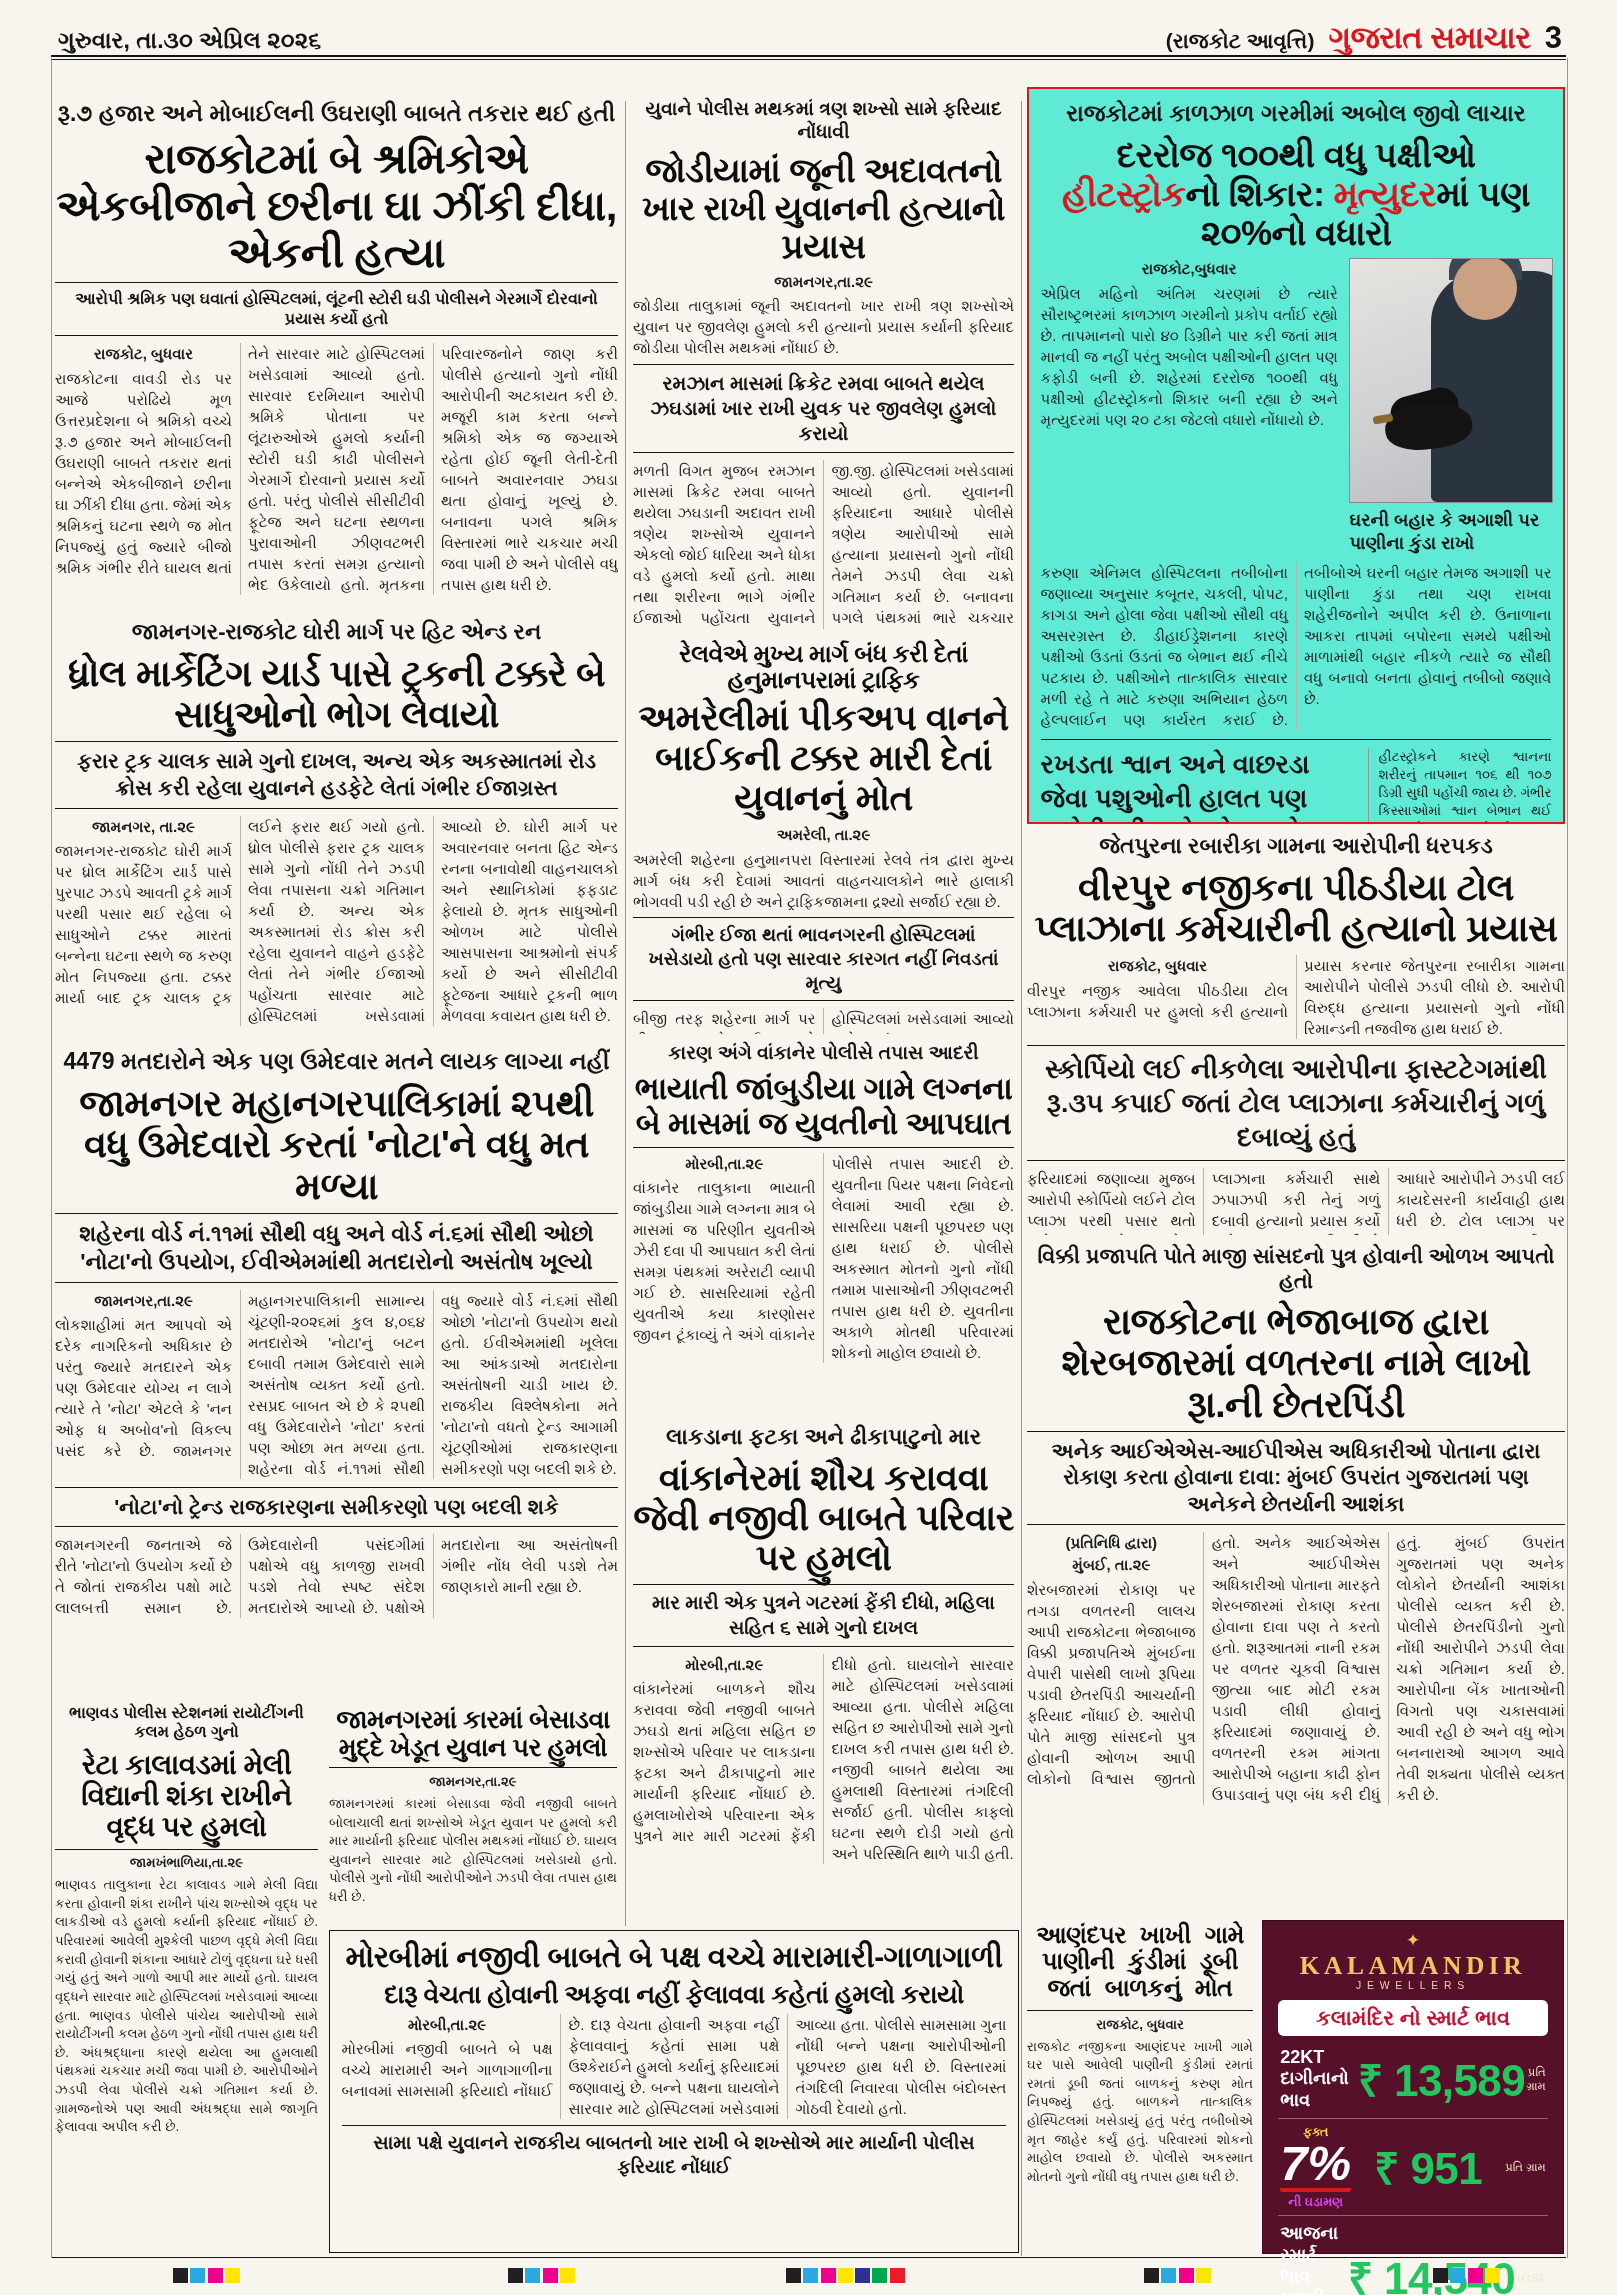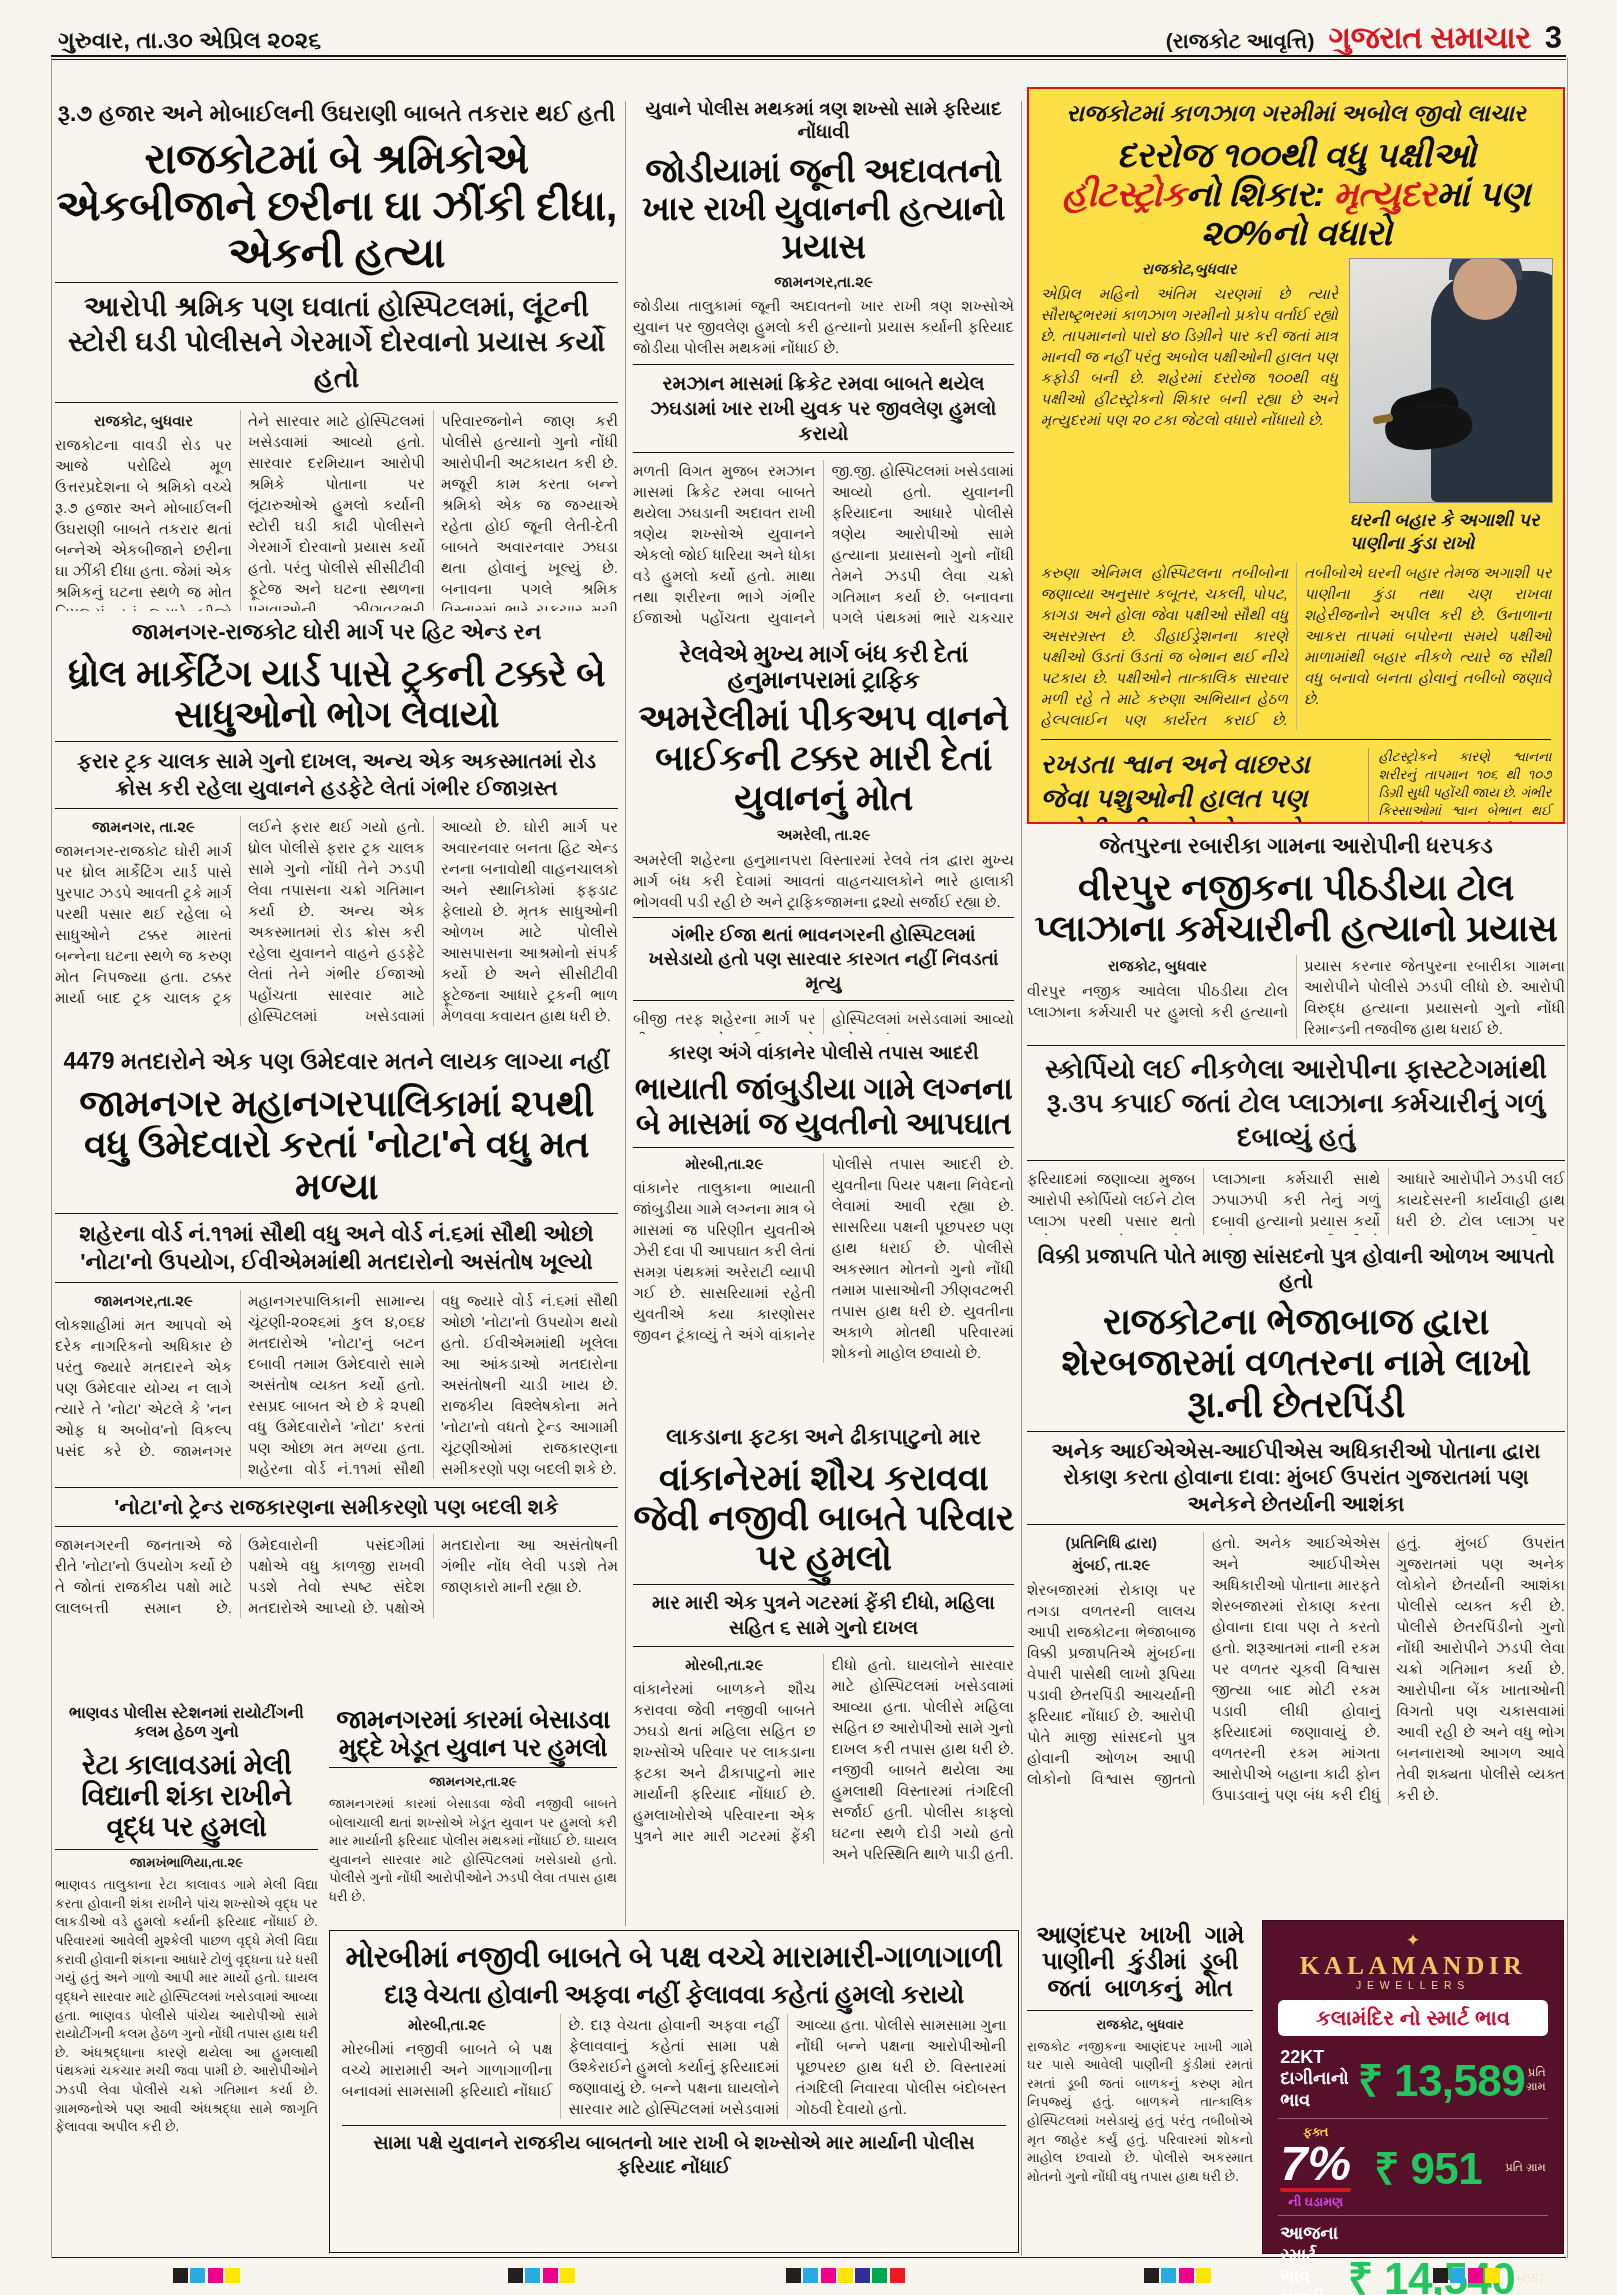--- a/index.html
+++ b/index.html
@@ -17,32 +17,32 @@
   .hdr-mast{font-weight:bold;font-size:31px;color:#d6181f;letter-spacing:-0.6px;}
   .hdr-page{font-weight:bold;font-size:31px;}
   
   .article{position:absolute;overflow:hidden;}
   .kicker{font-weight:bold;text-align:center;font-size:21px;line-height:1.2;padding:2.3px 0 3.5px 0;}
   .hl{font-weight:bold;text-align:center;line-height:1.12;margin:3.5px 0 5.8px 0;letter-spacing:-0.6px;color:#0c0c0c;}
   .hl-72{font-size:42px}.hl-64{font-size:37px}.hl-58{font-size:34px}
   .hl-52{font-size:36px}.hl-42{font-size:24px}
   .subhead,.crosshead{font-weight:bold;text-align:center;border-top:1.2px solid #141414;border-bottom:1.2px solid #141414;
         padding:5.8px 4.6px;margin:4.6px 0 7px 0;line-height:1.28;}
-  .subhead{font-size:28px;}
+  .subhead{font-size:16px;}
   .crosshead{font-size:22px;}
   .crosshead-lg{font-size:26.6px;}
   .body{font-size:15px;line-height:1.4;text-align:justify;color:#1c1c1c;}
   .body-sm{font-size:13.3px;}
   .cols2{column-count:2;column-gap:16px;column-rule:0.6px solid #b9b5aa;}
   .cols3{column-count:3;column-gap:16px;column-rule:0.6px solid #b9b5aa;}
   .dateline{display:block;text-align:center;font-weight:bold;margin-bottom:3.5px;}
   .credit{display:block;text-align:center;font-weight:bold;margin-bottom:1.2px;}
   .hr-thin{border-top:0.6px solid #141414;margin:4.6px 0;}
   
-  .redbox{border:2.3px solid #e0151b;background:#fde047;padding:9.2px 11.6px;box-sizing:border-box;font-style:italic;}
+  .redbox{border:2.3px solid #e0151b;background:#5eead4;padding:9.2px 11.6px;box-sizing:border-box;}
   .a3-top{display:flex;gap:11.6px;margin-top:3.5px;}
   .a3-left{flex:1;}
   .a3-fig{width:202px;flex:0 0 202px;}
   .photo{position:relative;width:202px;height:243px;background:linear-gradient(160deg,#e6e4df 0%,#cfd0d2 55%,#b9babd 100%);border:0.6px solid #8c8c8c;overflow:hidden;}
   .ph-person{position:absolute;right:-17.3px;top:11.6px;width:139px;height:231px;background:#2a3340;border-radius:52px 35px 5.8px 5.8px;}
   .ph-head{position:absolute;right:35px;top:-3.5px;width:64px;height:64px;background:#caa183;border-radius:50%;}
   .ph-cap{position:absolute;right:30px;top:-11.6px;width:73px;height:32px;background:#3a4656;border-radius:23px 23px 0 0;}
   .ph-glove{position:absolute;left:40px;top:133px;width:69px;height:35px;background:#111;border-radius:17.3px;transform:rotate(-15deg);}
   .ph-bird{position:absolute;left:35px;top:144px;width:87px;height:46px;background:#141414;border-radius:60% 70% 50% 60%;transform:rotate(-8deg);}
   .ph-beak{position:absolute;left:23px;top:156px;width:19.6px;height:8px;background:#8a6a2f;border-radius:3.5px;transform:rotate(-10deg);}

